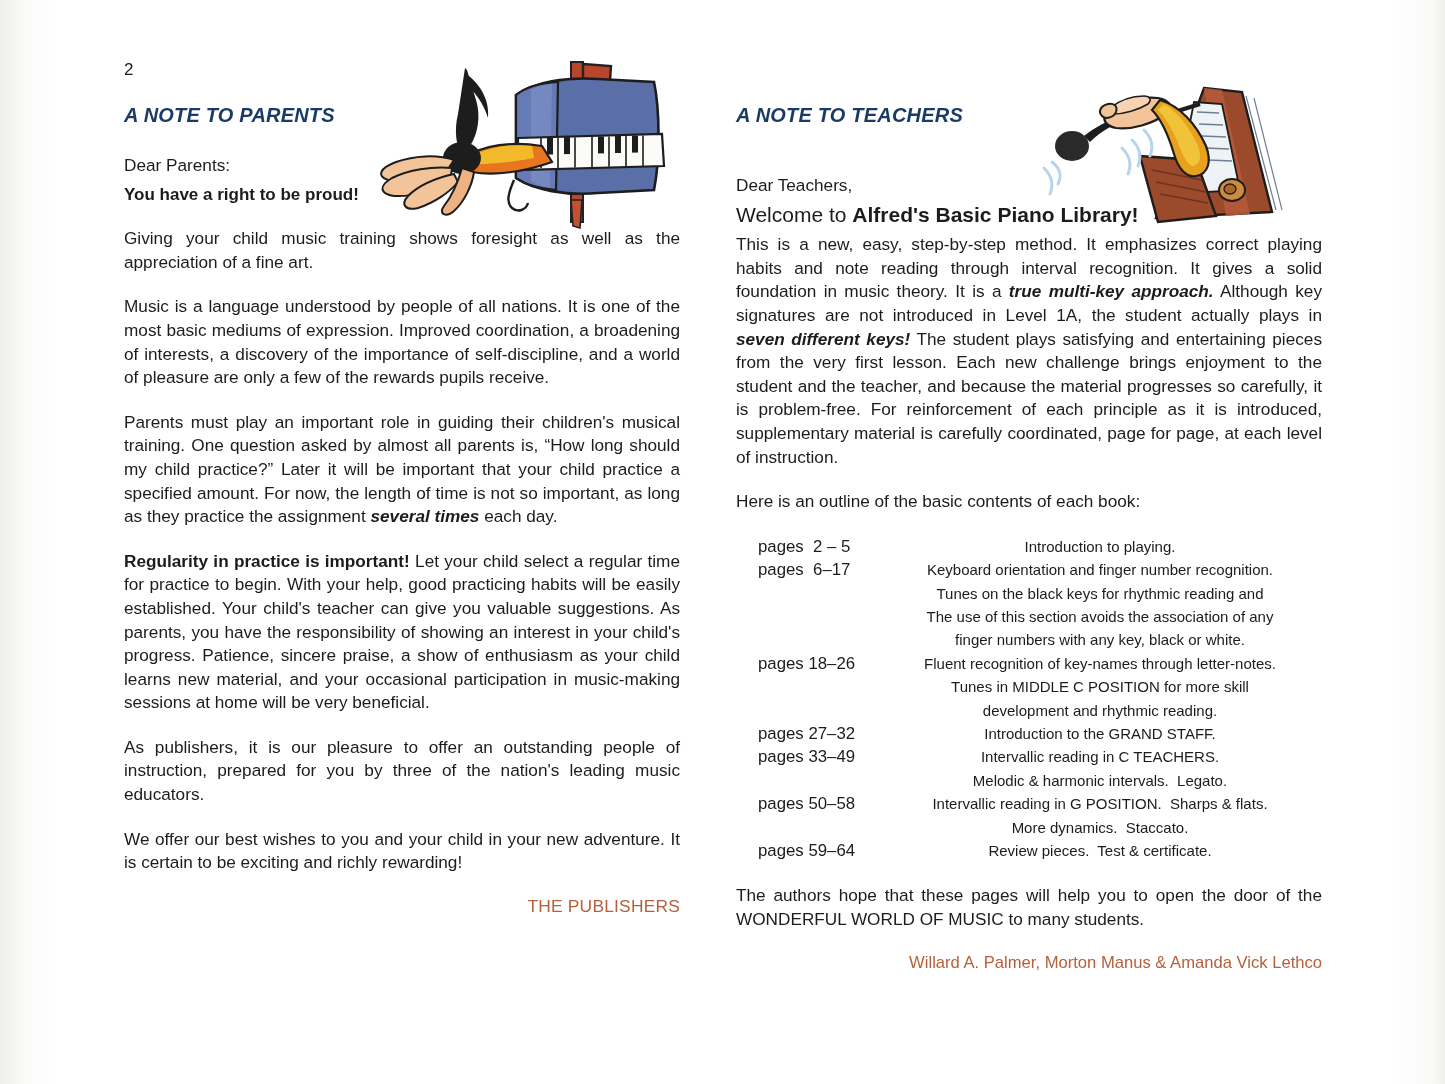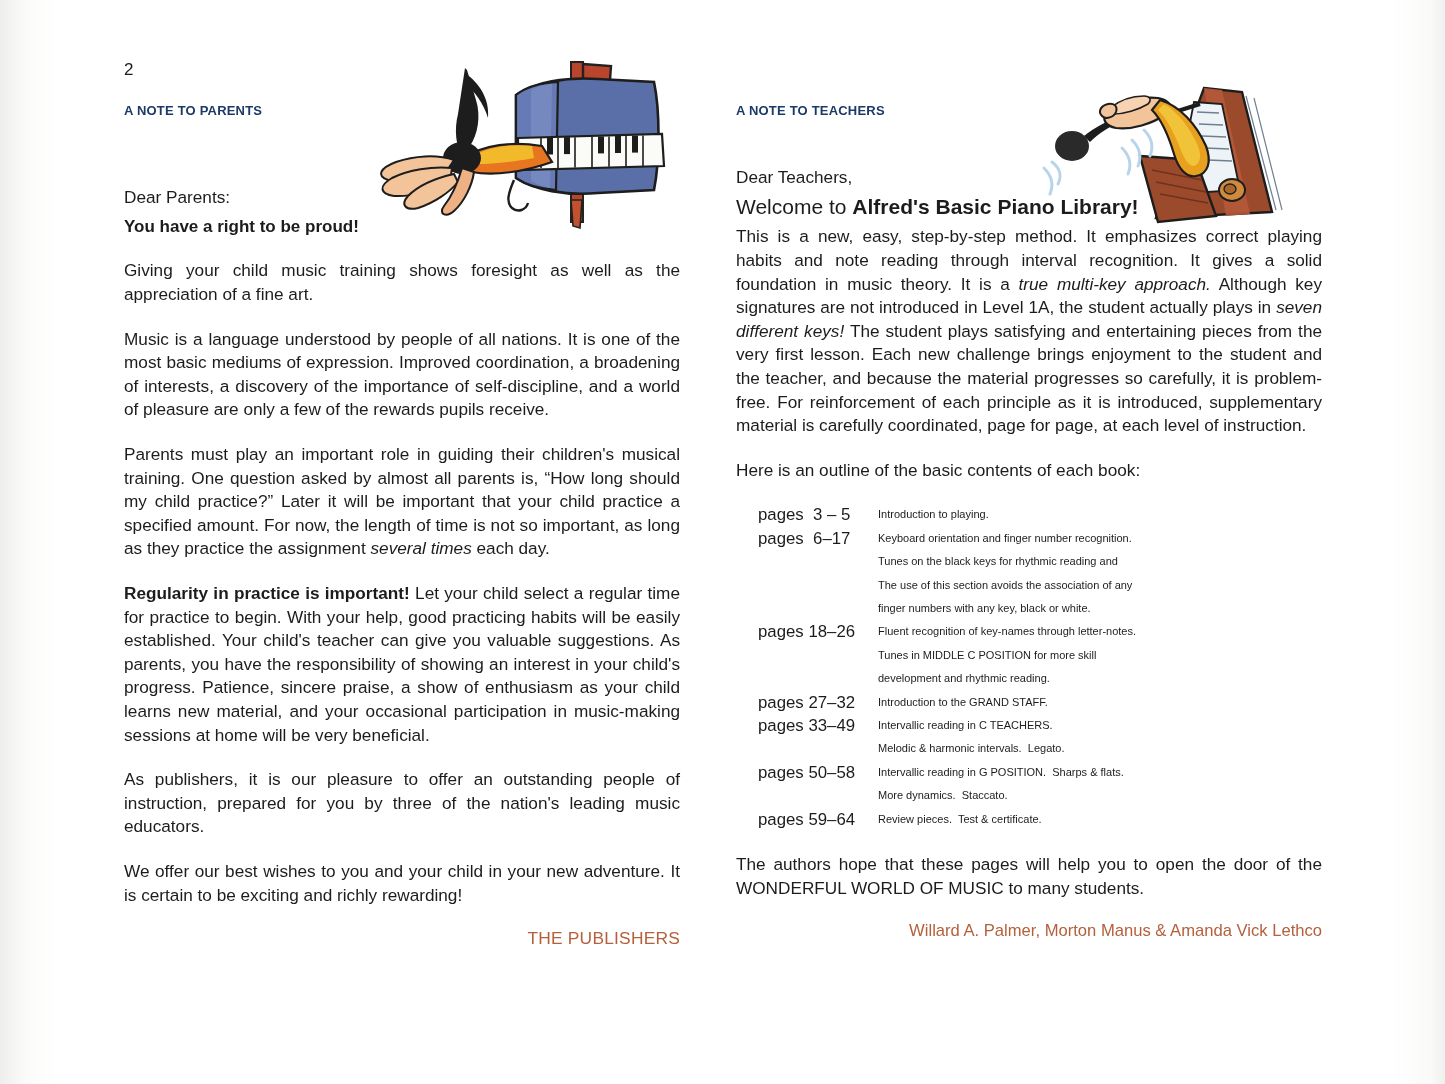--- a/index.html
+++ b/index.html
@@ -29,26 +29,27 @@
     color: #1b1b1b;
   }
   .col {
     position: absolute;
     top: 104px;
   }
   .col-left  { left: 124px;  width: 556px; }
   .col-right { left: 736px;  width: 586px; }
 
   .section-title {
-    font-size: 13px;
+    font-size: 20px;
     font-weight: bold;
     color: #1b3a68;
     letter-spacing: 0.2px;
-    margin: 0 0 68px 0;
+    margin: 0 0 28px 0;
     line-height: 1.1;
+    font-style: italic;
   }
   .col-right .section-title { margin-bottom: 48px; }
 
   p.body {
     margin: 0 0 21px 0;
     font-size: 17.2px;
     line-height: 23.6px;
     color: #1c1c1c;
     text-align: justify;
     text-justify: inter-word;
@@ -66,21 +67,21 @@
     line-height: 23.6px;
     color: #1c1c1c;
     font-weight: bold;
   }
   p.welcome {
     margin: 0 0 7px 0;
     font-size: 21px;
     line-height: 23.6px;
     color: #1c1c1c;
   }
-  .bi { font-weight: normal; font-style: italic; margin-top: 6px; }
+  .bi { font-weight: bold; font-style: italic; margin-top: 6px; }
   .b  { font-weight: bold; }
 
   .signature {
     margin: 6px 0 0 0;
     font-size: 17.4px;
     color: #b5603c;
     text-align: right;
     letter-spacing: 0.2px;
   }
   .signature-authors {
@@ -101,23 +102,24 @@
   }
   .outline-pages {
     flex: 0 0 120px;
     font-size: 16.8px;
     line-height: 23.4px;
     color: #1c1c1c;
     white-space: pre;
   }
   .outline-desc {
     flex: 1 1 auto;
-    font-size: 11px;
+    font-size: 15px;
     line-height: 23.4px;
     color: #1c1c1c;
+    text-align: center;
   }
   .outline-desc div { white-space: pre-wrap; }
 
   
   .illus { position: absolute; }
   #mailbox-illustration { left: 366px; top: 50px; width: 300px; height: 205px; }
   #metronome-illustration { left: 1036px; top: 86px; width: 252px; height: 138px; }
 </style>
 </head>
 <body>
@@ -251,21 +253,21 @@
     <p class="salutation">Dear Teachers,</p>
 
     <p class="welcome"><span>Welcome to </span><span class="b">Alfred's Basic Piano Library!</span></p>
 
     <p class="body"><span>This is a new, easy, step-by-step method.  It emphasizes correct playing habits and note reading through interval recognition.  It gives a solid foundation in music theory.  It is a </span><span class="bi">true multi-key approach.</span><span>  Although key signatures are not introduced in Level 1A, the student actually plays in </span><span class="bi">seven different keys!</span><span>  The student plays satisfying and entertaining pieces from the very first lesson.  Each new challenge brings enjoyment to the student and the teacher, and because the material progresses so carefully, it is problem-free.  For reinforcement of each principle as it is introduced, supplementary material is carefully coordinated, page for page, at each level of instruction.</span></p>
 
     <p class="body nojust">Here is an outline of the basic contents of each book:</p>
 
     <div class="outline">
       <div class="outline-row">
-        <div class="outline-pages">pages  3 – 5</div>
+        <div class="outline-pages">pages  2 – 5</div>
         <div class="outline-desc">
           <div>Introduction to playing.</div>
         </div>
       </div>
       <div class="outline-row">
         <div class="outline-pages">pages  6–17</div>
         <div class="outline-desc">
           <div>Keyboard orientation and finger number recognition.</div>
           <div>Tunes on the black keys for rhythmic reading and</div>
           <div>The use of this section avoids the association of any</div>

